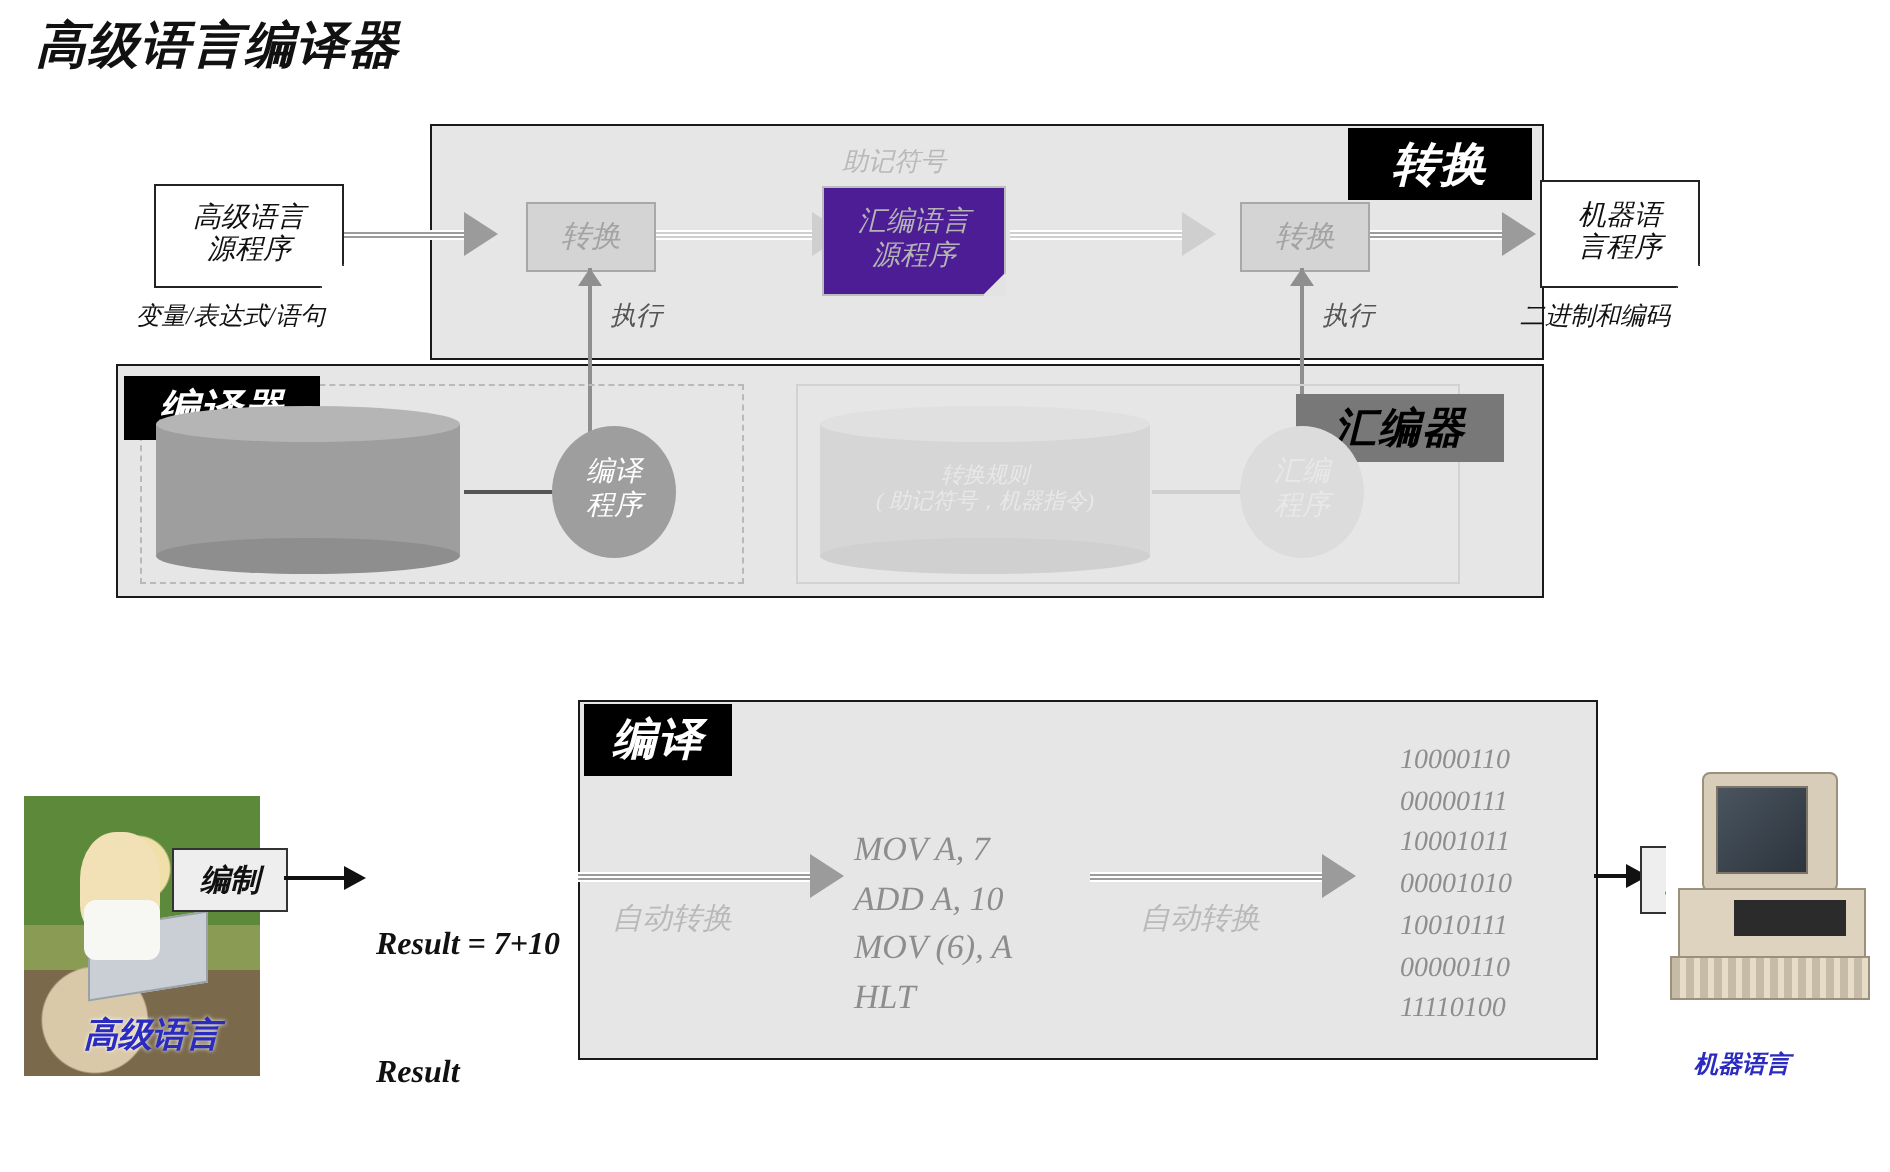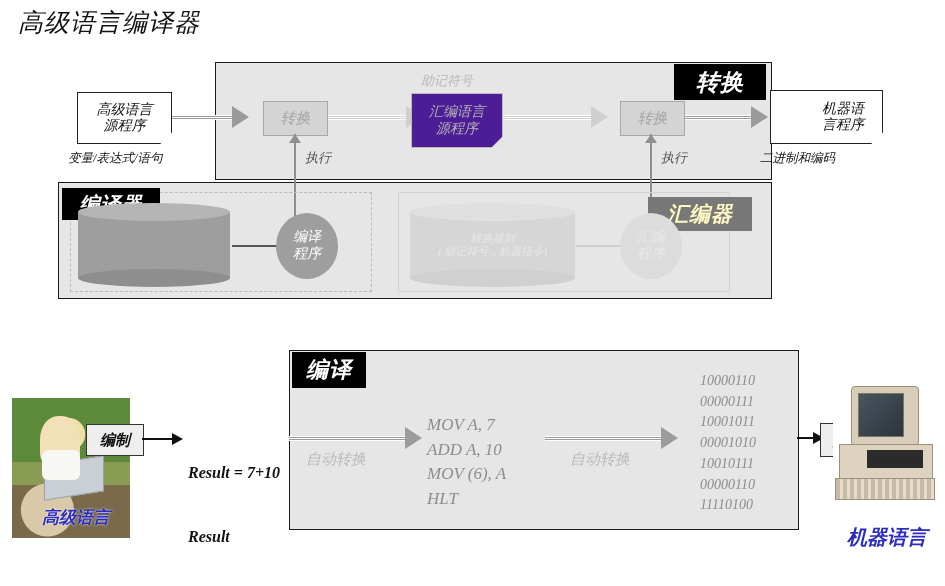--- a/index.html
+++ b/index.html
@@ -1,37 +1,37 @@
 <!DOCTYPE html>
 <html><head>
 <meta charset="utf-8">
 <style>
   html,body{margin:0;padding:0;background:#fff;}
   body{width:945px;height:586px;position:relative;overflow:hidden;
        font-family:"Liberation Serif","DejaVu Serif",serif;}
   .abs{position:absolute;}
   
-  #title{left:18px;top:6px;font-size:25px;font-weight:normal;font-style:italic;
+  #title{left:18px;top:6px;font-size:25px;font-weight:bold;font-style:italic;
          color:#111;letter-spacing:1px;}
   
   .doc{position:absolute;background:#fff;border:1.4px solid #222;
        display:flex;flex-direction:column;align-items:center;justify-content:center;
        font-style:italic;line-height:1.15;color:#111;text-align:center;}
   .doc::after{content:"";position:absolute;right:-1px;bottom:-1px;
        width:11px;height:11px;background:#fff;
        border-left:1.4px solid #222;border-top:1.4px solid #222;
        transform:rotate(0deg);
        clip-path:polygon(100% 0,0 100%,100% 100%);}
   .doc.ghost{background:#4c1d95;border-color:#bdbdbd;color:#b4b4b4;}
   .doc.ghost::after{background:#e3e3e3;border-color:#bdbdbd;}
   .caption{position:absolute;font-style:italic;font-size:12.5px;color:#111;white-space:nowrap;}
   .panel{position:absolute;background:#e6e6e6;border:1.5px solid #1a1a1a;}
   .badge{position:absolute;background:#000;color:#fff;font-style:italic;font-weight:bold;
          display:flex;align-items:center;justify-content:center;letter-spacing:1px;}
-  .badge.gray{background:#787878;color:#fef9c3;}
+  .badge.gray{background:#787878;color:#000000;}
   .sbox{position:absolute;background:#d4d4d4;border:1.3px solid #a8a8a8;color:#a3a3a3;
         font-style:italic;display:flex;align-items:center;justify-content:center;}
   .lbl-ghost{position:absolute;font-style:italic;color:#b9b9b9;white-space:nowrap;}
   .lbl-dark{position:absolute;font-style:italic;color:#444;white-space:nowrap;}
   
   .barr{position:absolute;height:9px;}
   .barr .bar{position:absolute;left:0;top:2px;height:5px;
       background:linear-gradient(#fff 0,#fff 1px,#9b9b9b 1px,#9b9b9b 2px,#ffffff 2px,#ffffff 3px,#9b9b9b 3px,#9b9b9b 4px,#fff 4px);}
   .barr .head{position:absolute;top:-7px;width:0;height:0;
       border-top:11px solid transparent;border-bottom:11px solid transparent;
@@ -114,21 +114,21 @@
 <div class="sbox" style="left:620px;top:101px;width:63px;height:33px;font-size:15px;">
   <span>转换</span>
 </div>
 <div class="lbl-dark" style="left:661px;top:149px;font-size:13px;color:#555;">执行</div>
 
 <div class="barr" style="left:685px;top:113px;width:84px;">
   <div class="bar" style="width:68px;"></div>
     <div class="head" style="left:66px;"></div>
 </div>
 
-<div class="doc" style="left:770px;top:90px;width:78px;height:52px;font-size:14px;padding-left:33px;">
+<div class="doc" style="left:770px;top:90px;width:78px;height:52px;font-size:14px;">
   <div>机器语</div>
   <div>言程序</div>
 </div>
 <div class="caption" style="left:760px;top:150px;">二进制和编码</div>
 
 <div class="panel" style="left:58px;top:182px;width:712px;height:115px;"></div>
 
 <div class="vline" style="left:294px;top:134px;width:2px;height:108px;"></div>
 <div class="tarr" style="left:289px;top:134px;">
   <div class="hd" style="border-left:6px solid transparent;border-right:6px solid transparent;border-bottom:9px solid #8f8f8f;"></div>
@@ -247,13 +247,13 @@
 </div>
 
 <div class="photo" style="left:833px;top:384px;width:104px;height:128px;background:#fff;">
   <div class="abs" style="left:18px;top:2px;width:66px;height:58px;background:#d8cdb8;border:1px solid #9a907c;border-radius:4px;"></div>
   <div class="abs" style="left:25px;top:9px;width:44px;height:42px;background:linear-gradient(135deg,#4a5560,#2c343c);border:1px solid #7d7468;"></div>
   <div class="abs" style="left:6px;top:60px;width:92px;height:34px;background:#ded3be;border:1px solid #9a907c;"></div>
   <div class="abs" style="left:34px;top:66px;width:56px;height:18px;background:#2b2b2b;"></div>
   <div class="abs" style="left:2px;top:94px;width:98px;height:20px;background:#d5caB4;border:1px solid #9a907c;
               background-image:repeating-linear-gradient(90deg,#c6bba6 0 4px,#e6dcc8 4px 7px);"></div>
 </div>
-<div class="bluelbl" style="left:847px;top:524px;font-size:20px;">机器语言</div>
+<div class="bluelbl" style="left:847px;top:524px;font-size:12px;">机器语言</div>
 
 </body></html>

